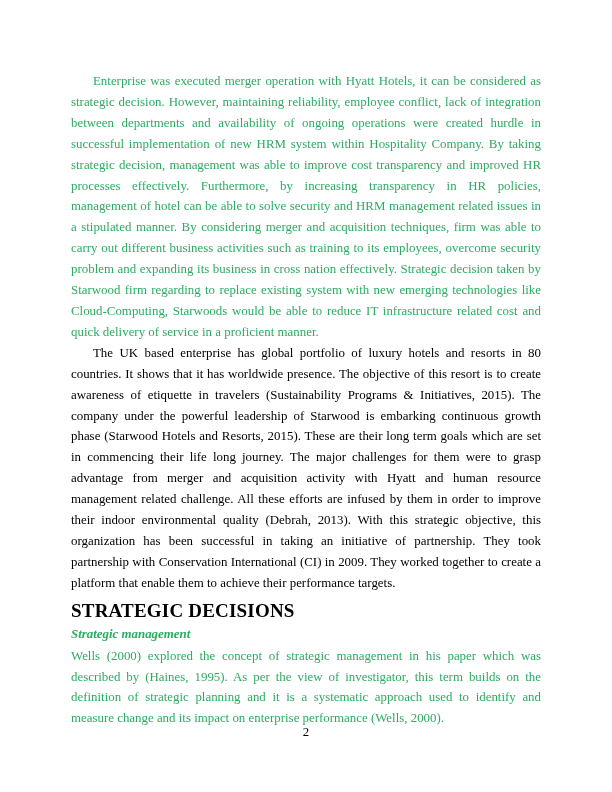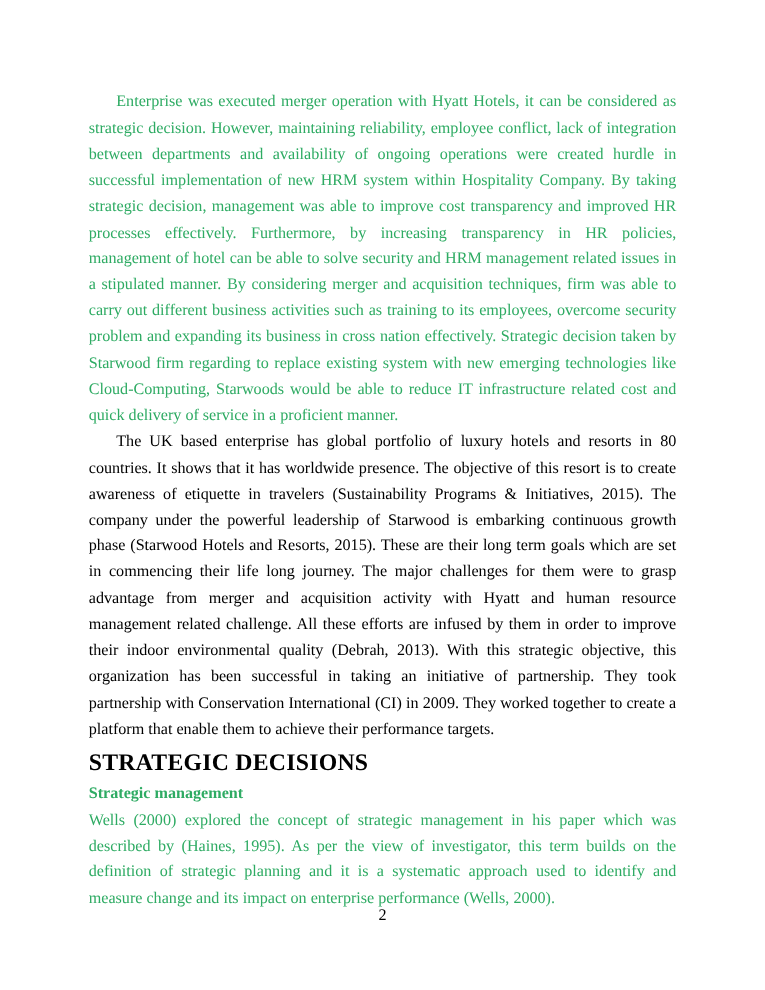--- a/index.html
+++ b/index.html
@@ -36,20 +36,21 @@
     font-size: 19px;
     font-weight: bold;
     color: #000000;
     line-height: 20px;
     letter-spacing: 0.2px;
   }
   h2.subsection-heading {
     margin: 0 0 2px 0;
     font-size: 12.9px;
     font-weight: bold;
+    font-style: italic;
     color: #2eab63;
     line-height: 20px;
   }
   .page-number {
     position: absolute;
     bottom: 52px;
     left: 0;
     width: 100%;
     text-align: center;
     font-size: 12.9px;

